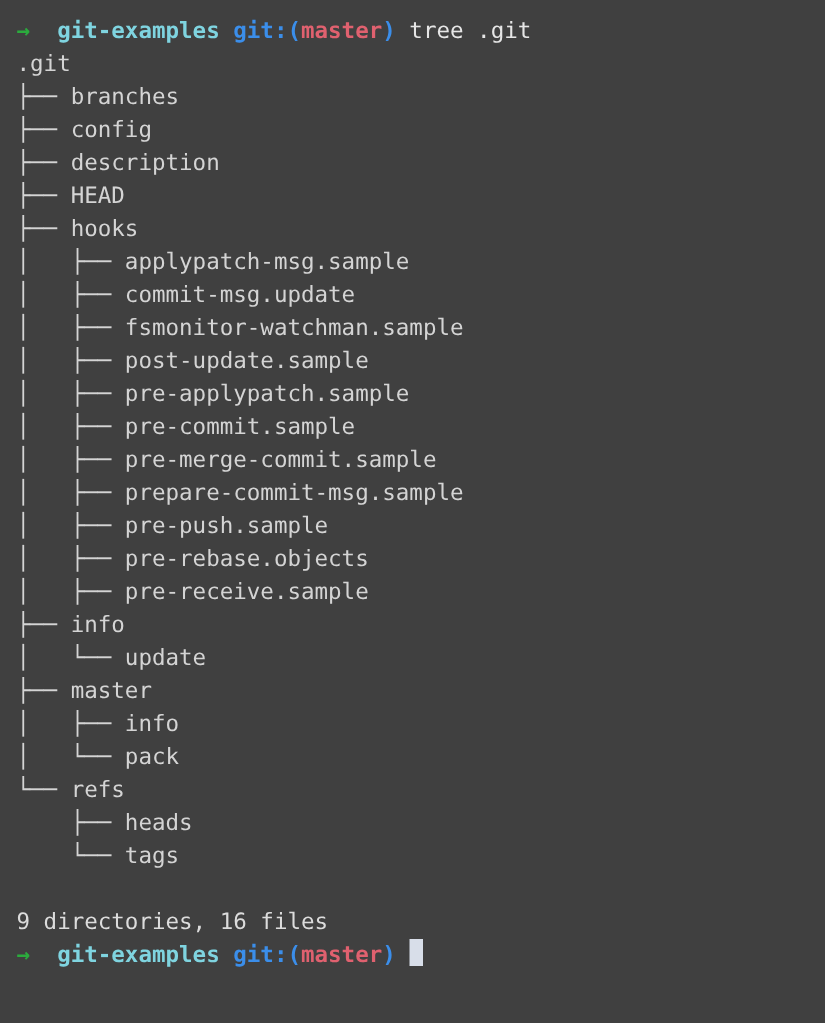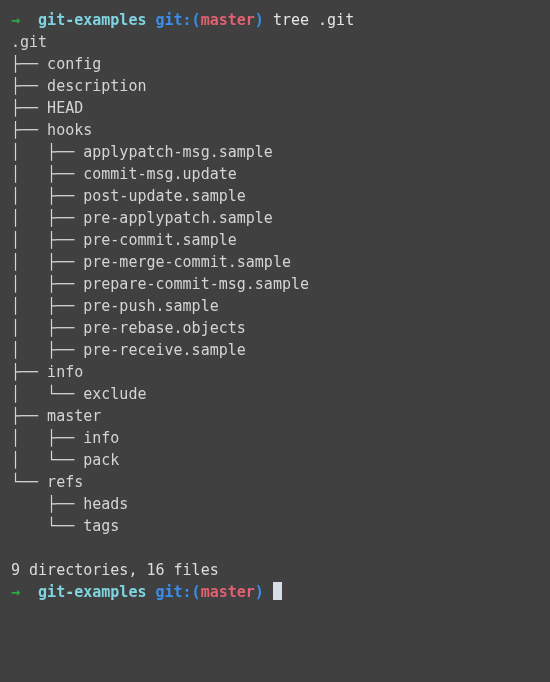--- a/index.html
+++ b/index.html
@@ -52,36 +52,38 @@
 </style>
 </head>
 <body>
 
 <div id="terminal">
 
   <div class="prompt-line"><span class="arrow">→</span><span>  </span><span class="cwd">git-examples</span><span> </span><span class="gitparen">git:(</span><span class="branch">master</span><span class="gitparen">)</span><span> </span><span class="cmd">tree .git</span></div>
 
   <div class="line tree">.git</div>
 
+  <div class="line tree">├── branches</div>
   <div class="line tree">├── config</div>
   <div class="line tree">├── description</div>
   <div class="line tree">├── HEAD</div>
   <div class="line tree">├── hooks</div>
   <div class="line tree">│   ├── applypatch-msg.sample</div>
   <div class="line tree">│   ├── commit-msg.update</div>
+  <div class="line tree">│   ├── fsmonitor-watchman.sample</div>
   <div class="line tree">│   ├── post-update.sample</div>
   <div class="line tree">│   ├── pre-applypatch.sample</div>
   <div class="line tree">│   ├── pre-commit.sample</div>
   <div class="line tree">│   ├── pre-merge-commit.sample</div>
   <div class="line tree">│   ├── prepare-commit-msg.sample</div>
   <div class="line tree">│   ├── pre-push.sample</div>
   <div class="line tree">│   ├── pre-rebase.objects</div>
   <div class="line tree">│   ├── pre-receive.sample</div>
   <div class="line tree">├── info</div>
-  <div class="line tree">│   └── exclude</div>
+  <div class="line tree">│   └── update</div>
   <div class="line tree">├── master</div>
   <div class="line tree">│   ├── info</div>
   <div class="line tree">│   └── pack</div>
   <div class="line tree">└── refs</div>
   <div class="line tree">    ├── heads</div>
   <div class="line tree">    └── tags</div>
 
   <div class="blank"></div>
 
   <div class="line summary">9 directories, 16 files</div>

